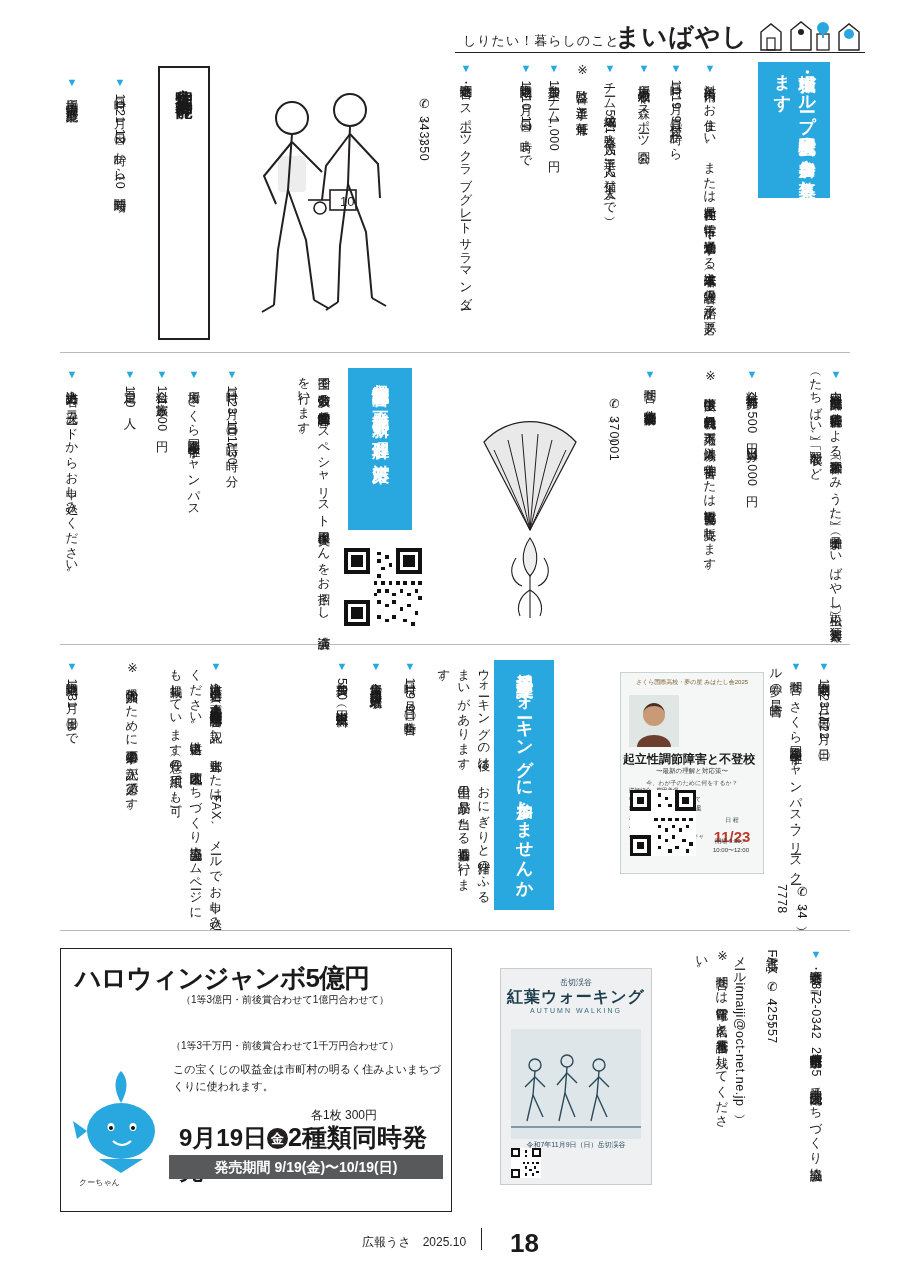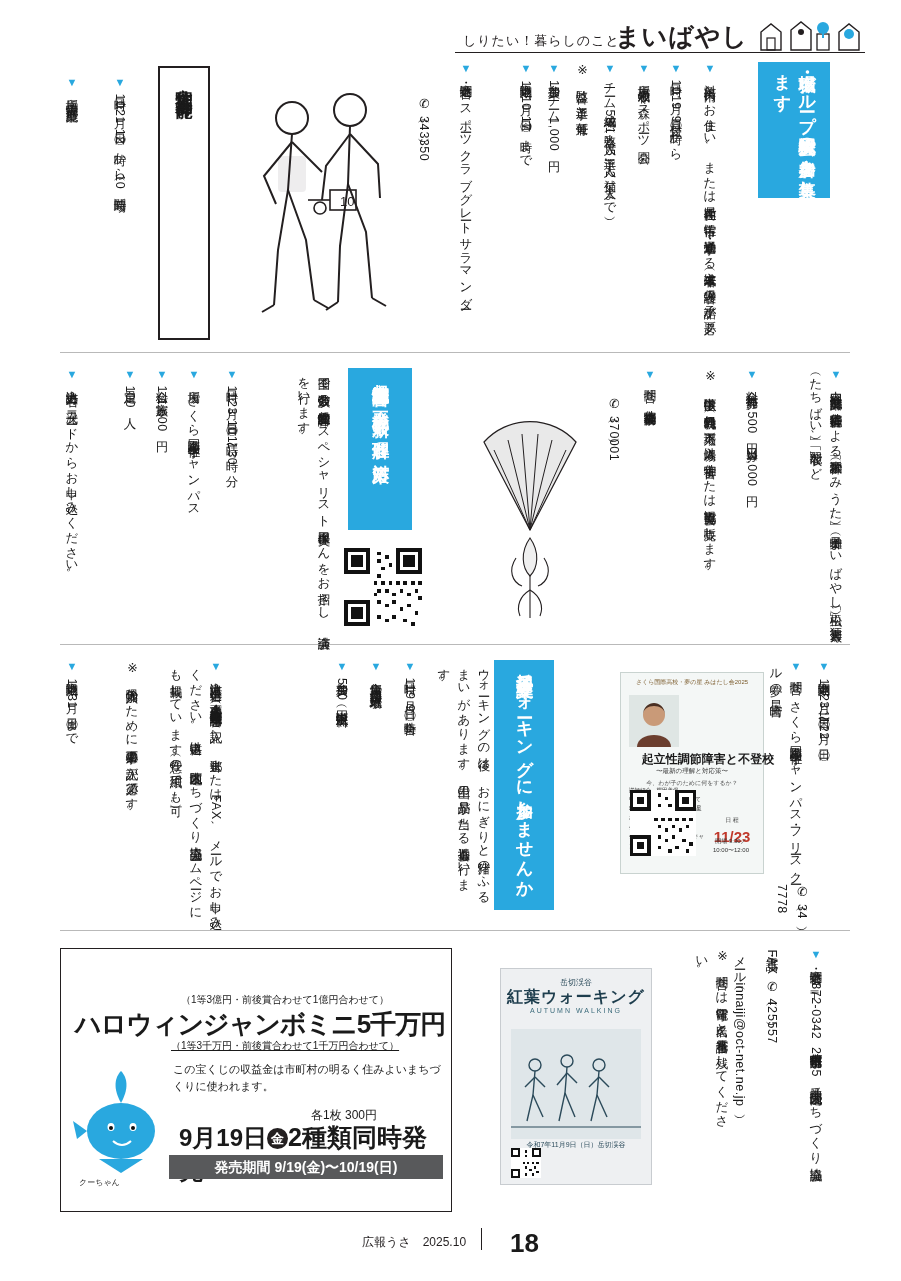--- a/index.html
+++ b/index.html
@@ -29,42 +29,42 @@
   .obox{border:2px solid #231f20;}
   .obox .vtxt{font-size:17px;font-weight:bold;letter-spacing:1px;}
 
   .tri{color:#29a8df;font-size:11px;}
 
   
   .ad{position:absolute;left:60px;top:948px;width:390px;height:262px;border:1px solid #231f20;background:#fff;}
   .ad .l1{position:absolute;left:14px;top:12px;font-size:26px;font-weight:bold;letter-spacing:-1px;}
   .ad .l1s{position:absolute;left:120px;top:44px;font-size:10px;}
   .ad .l2{position:absolute;left:14px;top:58px;font-size:26px;font-weight:bold;letter-spacing:-1px;}
-  .ad .l2s{position:absolute;left:110px;top:90px;font-size:10px;text-decoration:underline;}
+  .ad .l2s{position:absolute;left:110px;top:90px;font-size:10px;}
   .ad .note{position:absolute;left:112px;top:112px;font-size:11px;line-height:1.5;}
   .ad .price{position:absolute;left:250px;top:158px;font-size:12px;}
   .ad .bigdate{position:absolute;left:118px;top:172px;font-size:24px;font-weight:bold;}
   .ad .bigdate .en{background:#231f20;color:#fff;border-radius:50%;display:inline-block;width:21px;height:21px;line-height:21px;text-align:center;font-size:13px;vertical-align:3px;}
   .ad .band{position:absolute;left:108px;top:206px;width:274px;height:24px;background:#58595b;color:#fff;font-size:14px;font-weight:bold;text-align:center;line-height:24px;}
   .ad .band2{position:absolute;left:0px;top:232px;width:390px;height:29px;background:#58595b;color:#fff;font-size:15px;font-weight:bold;text-align:center;line-height:29px;letter-spacing:1px;}
   .ad .whale{position:absolute;left:10px;top:120px;width:100px;height:110px;}
   .ad .kuchan{position:absolute;left:18px;top:228px;font-size:8px;}
 
   
   .poster{position:absolute;left:500px;top:968px;width:150px;height:215px;background:#eef0f2;border:1px solid #c8ccd0;}
   .poster .pt{position:absolute;top:8px;left:0;width:100%;text-align:center;font-size:8px;color:#2a4a5a;}
   .poster .pt2{position:absolute;top:18px;left:0;width:100%;text-align:center;font-size:16px;font-weight:bold;color:#1d3d4d;letter-spacing:1px;}
   .poster .pt3{position:absolute;top:38px;left:0;width:100%;text-align:center;font-size:7px;color:#3a6a7a;letter-spacing:2px;}
   .poster .pfoot{position:absolute;bottom:34px;left:0;width:100%;text-align:center;font-size:7px;color:#2a4a5a;}
   .poster .qr{position:absolute;left:10px;bottom:6px;width:30px;height:30px;}
 
   
   .flyer{position:absolute;left:620px;top:672px;width:142px;height:200px;background:#f4f7f6;border:1px solid #c9d3d0;}
   .flyer .ftop{position:absolute;top:5px;left:0;width:100%;text-align:center;font-size:6px;color:#7a5a2a;}
-  .flyer .ftitle{position:absolute;top:78px;left:16px;width:100%;text-align:center;font-size:12px;font-weight:bold;color:#1a1a1a;}
+  .flyer .ftitle{position:absolute;top:78px;left:2px;width:100%;text-align:left;font-size:12px;font-weight:bold;color:#1a1a1a;}
   .flyer .fsub{position:absolute;top:94px;left:0;width:100%;text-align:center;font-size:6.5px;color:#333;}
   .flyer .fsub2{position:absolute;top:106px;left:0;width:100%;text-align:center;font-size:6px;color:#555;}
   .flyer .fdate{position:absolute;right:8px;bottom:28px;width:46px;text-align:center;font-size:15px;font-weight:bold;color:#c0392b;}
   .flyer .fdatelbl{position:absolute;right:8px;bottom:48px;width:46px;text-align:center;font-size:6px;color:#444;}
   .flyer .ftime{position:absolute;right:6px;bottom:18px;width:52px;text-align:center;font-size:6px;color:#333;}
   .flyer .fbody{position:absolute;left:8px;bottom:22px;width:80px;font-size:5.5px;line-height:1.7;color:#333;}
   .flyer .fportrait{position:absolute;left:8px;top:22px;width:50px;height:52px;}
 
   
   .footer{position:absolute;left:0;bottom:22px;width:901px;text-align:center;}
@@ -565,22 +565,22 @@
           <rect x="8" y="9" width="1" height="1"></rect>
         <rect x="10" y="8" width="1" height="1"></rect>
           <rect x="6" y="11" width="1" height="1"></rect>
         <rect x="9" y="11" width="1" height="1"></rect>
           <rect x="11" y="10" width="1" height="1"></rect>
       </g>
     </svg>
   </div>
 
   <div class="ad">
+    <div class="l1">ハロウィンジャンボ5億円</div>
     <div class="l1s">（1等3億円・前後賞合わせて1億円合わせて）</div>
-    <div class="l2">ハロウィンジャンボミニ5千万円</div>
     <div class="l2s">（1等3千万円・前後賞合わせて1千万円合わせて）</div>
     <div class="note">この宝くじの収益金は市町村の明るく住みよいまちづくりに使われます。</div>
     <div class="price">各1枚 300円</div>
     <div class="bigdate">
       <span>9月19日</span><span class="en">金</span><span style="font-size:25px;">2種類同時発売!</span>
     </div>
     <div class="band">発売期間 9/19(金)〜10/19(日)</div>
     <svg class="whale" viewBox="0 0 100 110">
       <ellipse cx="50" cy="62" rx="34" ry="28" fill="#29a8df"></ellipse>
       <path d="M50 34 C40 16 46 6 50 2 C54 6 60 16 50 34Z" fill="#29a8df"></path>

